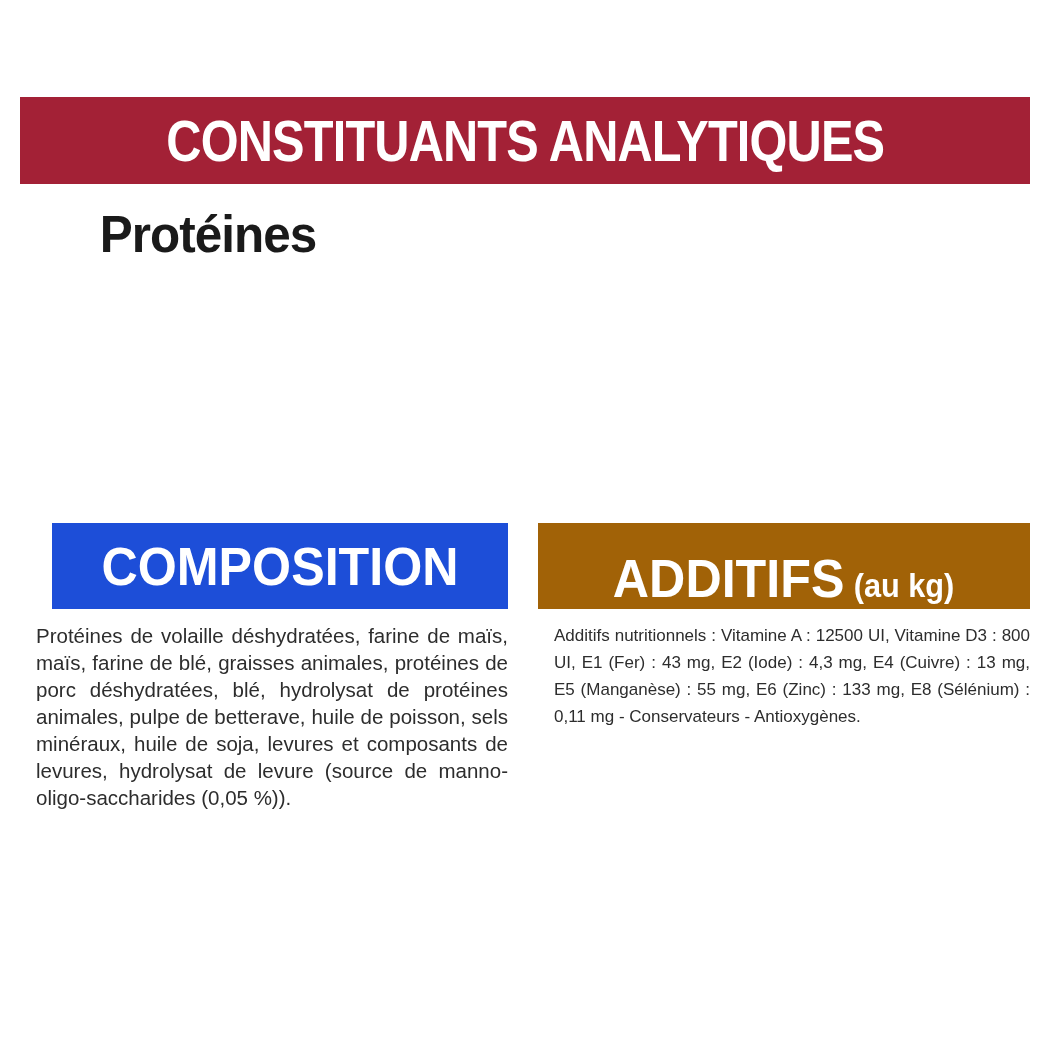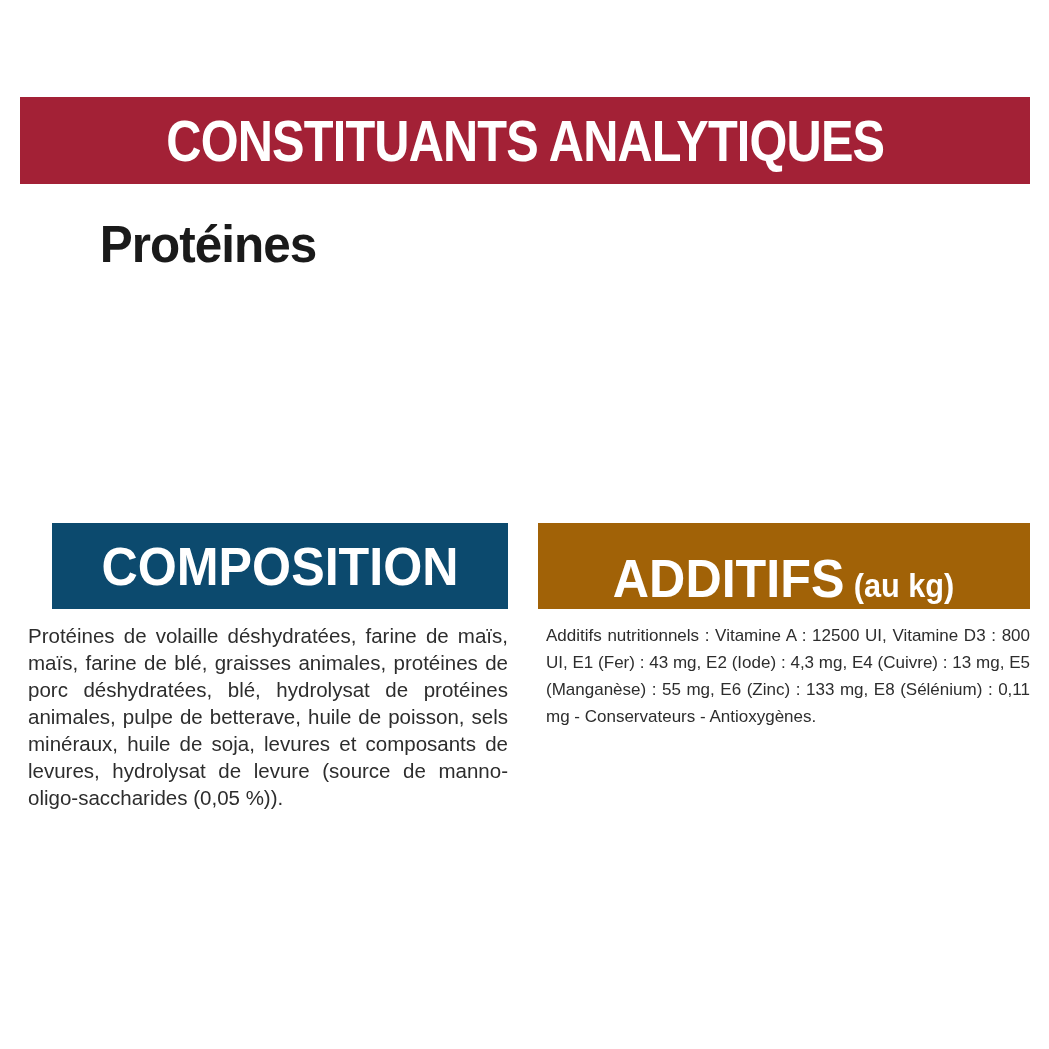--- a/index.html
+++ b/index.html
@@ -38,21 +38,21 @@
     letter-spacing: -1px;
     display: inline-block;
     transform: scaleX(0.84);
     transform-origin: center center;
   }
 
   
   .chart {
     position: absolute;
     left: 20px;
-    top: 203px;
+    top: 193px;
     width: 1010px;
     padding-top: 8px;
   }
   .chart-row {
     display: flex;
     align-items: center;
     height: 66px;
   }
   .chart-label {
     width: 375px;
@@ -114,21 +114,21 @@
     font-size: 54px;
     font-weight: bold;
     letter-spacing: 0px;
   }
   .section-title-suffix {
     font-size: 33px;
     font-weight: bold;
     margin-left: 10px;
   }
   .body-text {
-    margin: 13px 0 0 8px;
+    margin: 13px 0 0 16px;
     color: #2d2d2d;
     text-align: justify;
     font-size: 20.5px;
     line-height: 27px;
   }
   .col-right .body-text { font-size: 17px; }
 </style>
 </head>
 <body>
 
@@ -146,21 +146,21 @@
       </div>
     </div>
 
 
 
   </div>
 
   <div class="columns">
 
     <section class="col col-left">
-      <div class="banner section-banner" style="background: #0c4a6e; margin-left: 32px;">
+      <div class="banner section-banner" style="background: #1d4ed8; margin-left: 32px;">
         <div class="inner">
           <span class="section-title">COMPOSITION</span>
         </div>
       </div>
       <p class="body-text">Protéines de volaille déshydratées, farine de maïs, maïs, farine de blé, graisses animales, protéines de porc déshydratées, blé, hydrolysat de protéines animales, pulpe de betterave, huile de poisson, sels minéraux, huile de soja, levures et composants de levures, hydrolysat de levure (source de manno-oligo-saccharides (0,05 %)).</p>
     </section>
 
     <section class="col col-right">
       <div class="banner section-banner" style="background: #a16207; align-items: flex-end;">
         <div class="inner">

